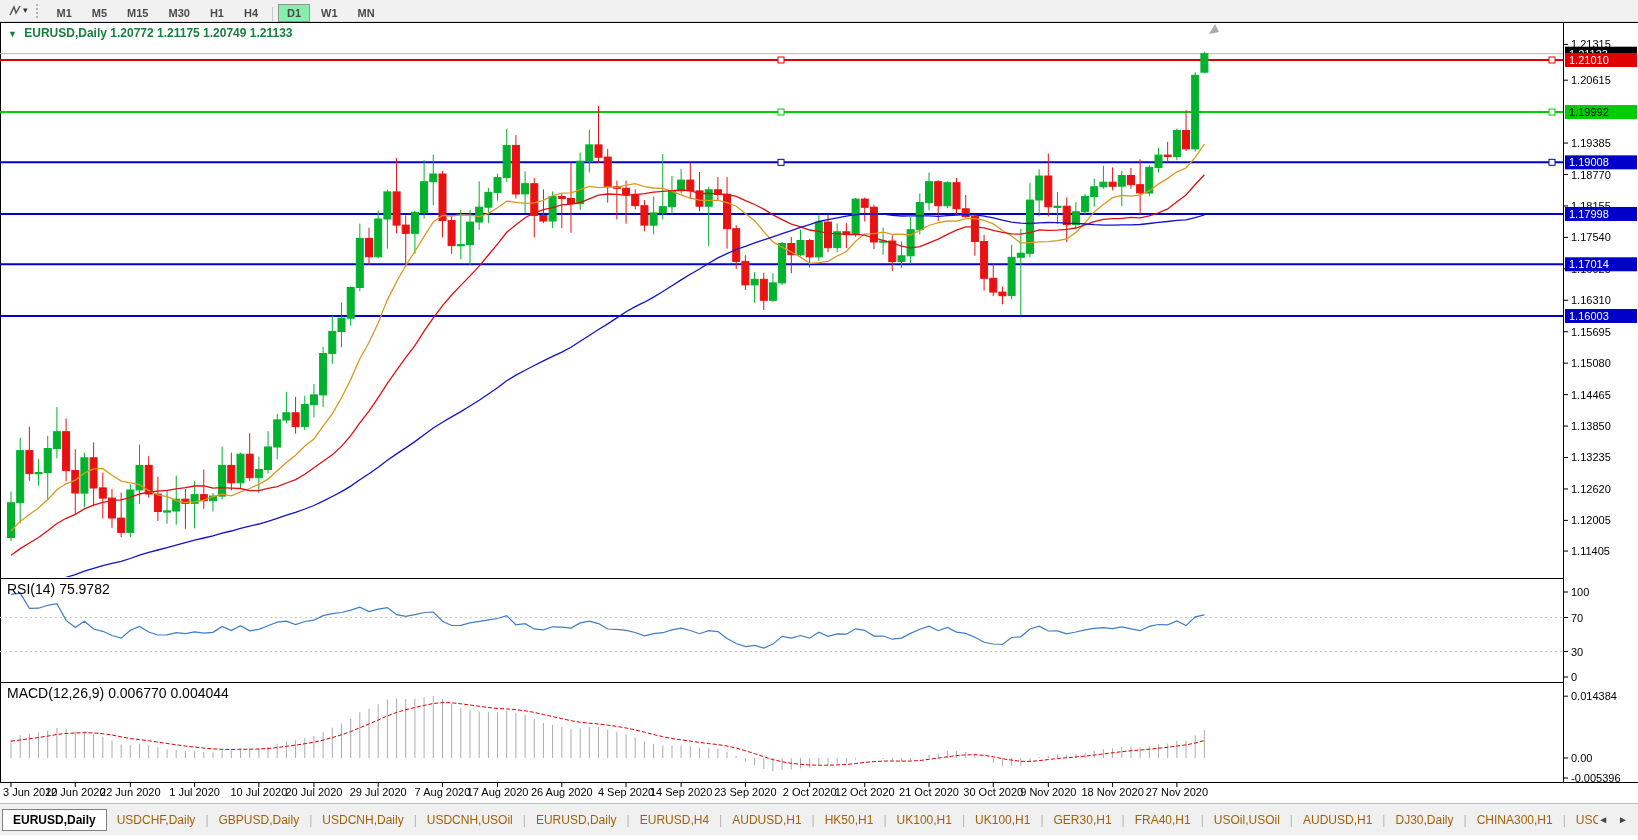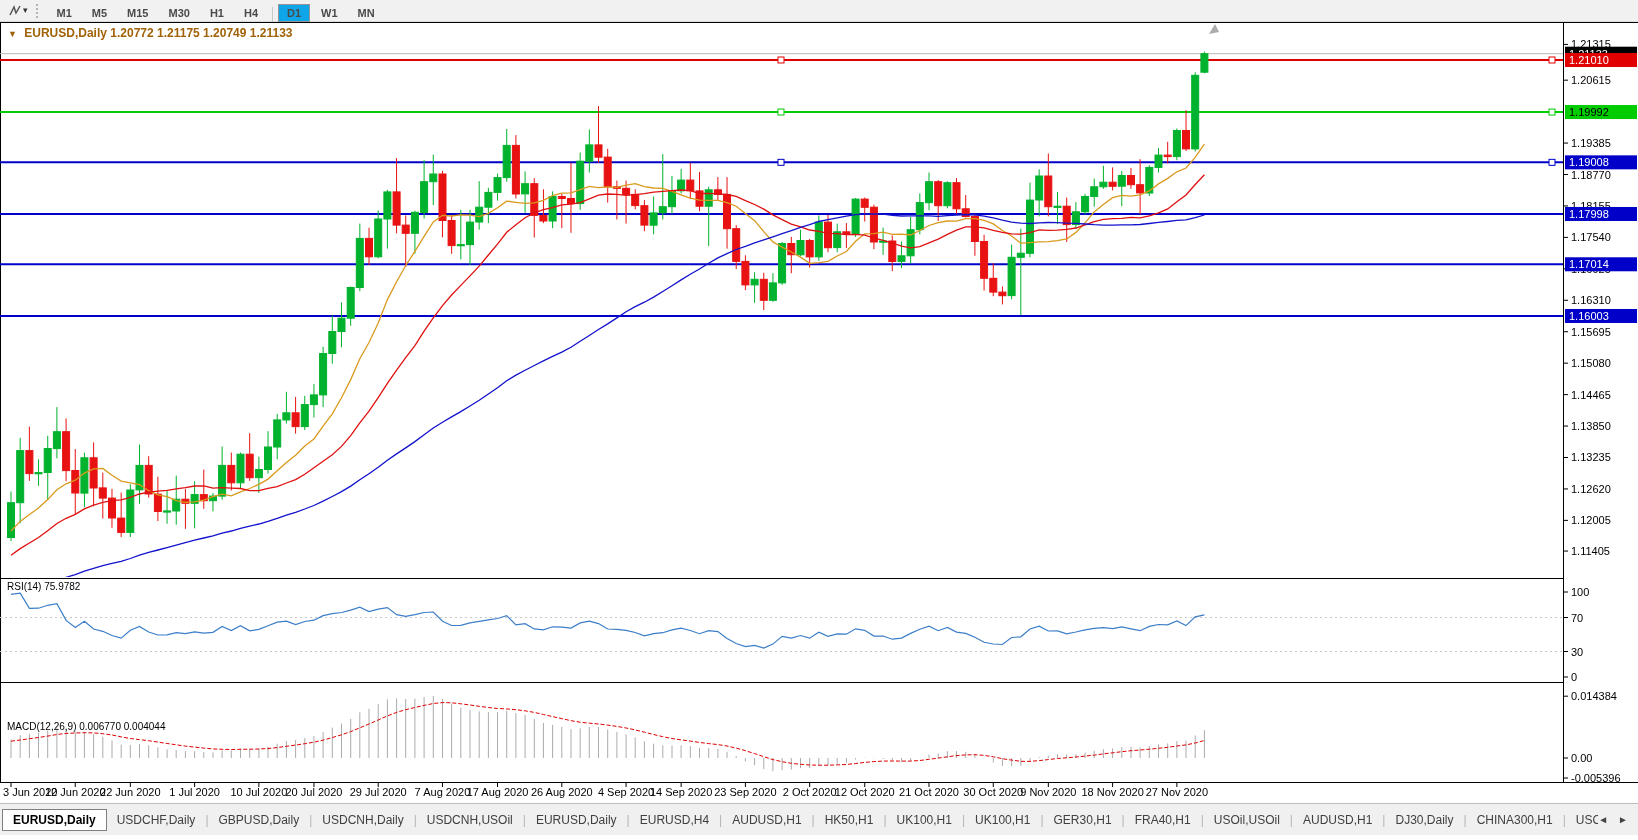--- a/index.html
+++ b/index.html
@@ -6,32 +6,32 @@
             font-family:"Liberation Sans",sans-serif;position:relative;}
   .toolbar{position:absolute;top:0;left:0;width:1638px;height:22px;background:#f1f1f1;
            border-bottom:1px solid #dcdcdc;display:flex;align-items:center;box-sizing:border-box;padding-left:4px;}
   .tool-icon{display:flex;align-items:center;gap:1px;padding:0 4px;height:18px;}
   .caret{font-size:9px;color:#333;line-height:1;}
   .grip{width:3px;height:14px;border-left:2px dotted #b3b3b3;margin:0 6px 0 4px;}
   .vsep{width:1px;height:15px;background:#c9c9c9;margin:0 4px;}
   #tf-buttons{display:flex;align-items:flex-end;height:22px;}
   .tf{height:18px;padding:0 8px;font-family:"Liberation Sans",sans-serif;font-size:11px;font-weight:bold;color:#4a4a4a;
       background:transparent;border:1px solid transparent;margin:0 1px;cursor:default;}
-  .tf.active{background:#0ea5e9;border:1px solid #949494;}
+  .tf.active{background:#86efac;border:1px solid #949494;}
   #chart-svg{position:absolute;top:22px;left:0;}
   svg text{font-family:"Liberation Sans",sans-serif;font-size:11px;}
-  .chart-title{position:absolute;top:26px;left:8px;font-size:12px;font-weight:bold;color:#a16207;white-space:nowrap;}
+  .chart-title{position:absolute;top:26px;left:8px;font-size:12px;font-weight:bold;color:#15803d;white-space:nowrap;}
   .chart-title .glyph{font-size:9px;margin-right:4px;}
-  .pane-label{position:absolute;left:7px;font-size:10px;color:#000;white-space:nowrap;}
+  .pane-label{position:absolute;left:7px;font-size:14px;color:#000;white-space:nowrap;}
   .pane-label.rsi{top:581px;}
-  .pane-label.macd{top:685px;margin-top:36px;}
+  .pane-label.macd{top:685px;}
   .tabbar{position:absolute;top:803px;left:0;width:1638px;height:32px;background:#f0f0f0;
           border-top:1px solid #bdbdbd;display:flex;align-items:center;box-sizing:border-box;padding:0 4px 0 2px;}
   #tab-strip{display:flex;align-items:center;white-space:nowrap;overflow:hidden;}
-  .tab{font-size:12px;color:#404040;padding:4px 10px;white-space:nowrap;cursor:default;}
+  .tab{font-size:12px;color:#a16207;padding:4px 10px;white-space:nowrap;cursor:default;}
   .tab.active{background:#fff;border:1px solid #808080;color:#000;font-weight:bold;padding:3px 10px;}
   .tabsep{color:#b5b5b5;font-size:12px;}
   .tab-arrows{margin-left:auto;display:flex;gap:10px;color:#444;font-size:10px;padding-right:6px;}
 </style>
 </head>
 <body>
 
 <div class="toolbar">
   <div class="tool-icon">
     <svg width="14" height="14" viewBox="0 0 14 14">

